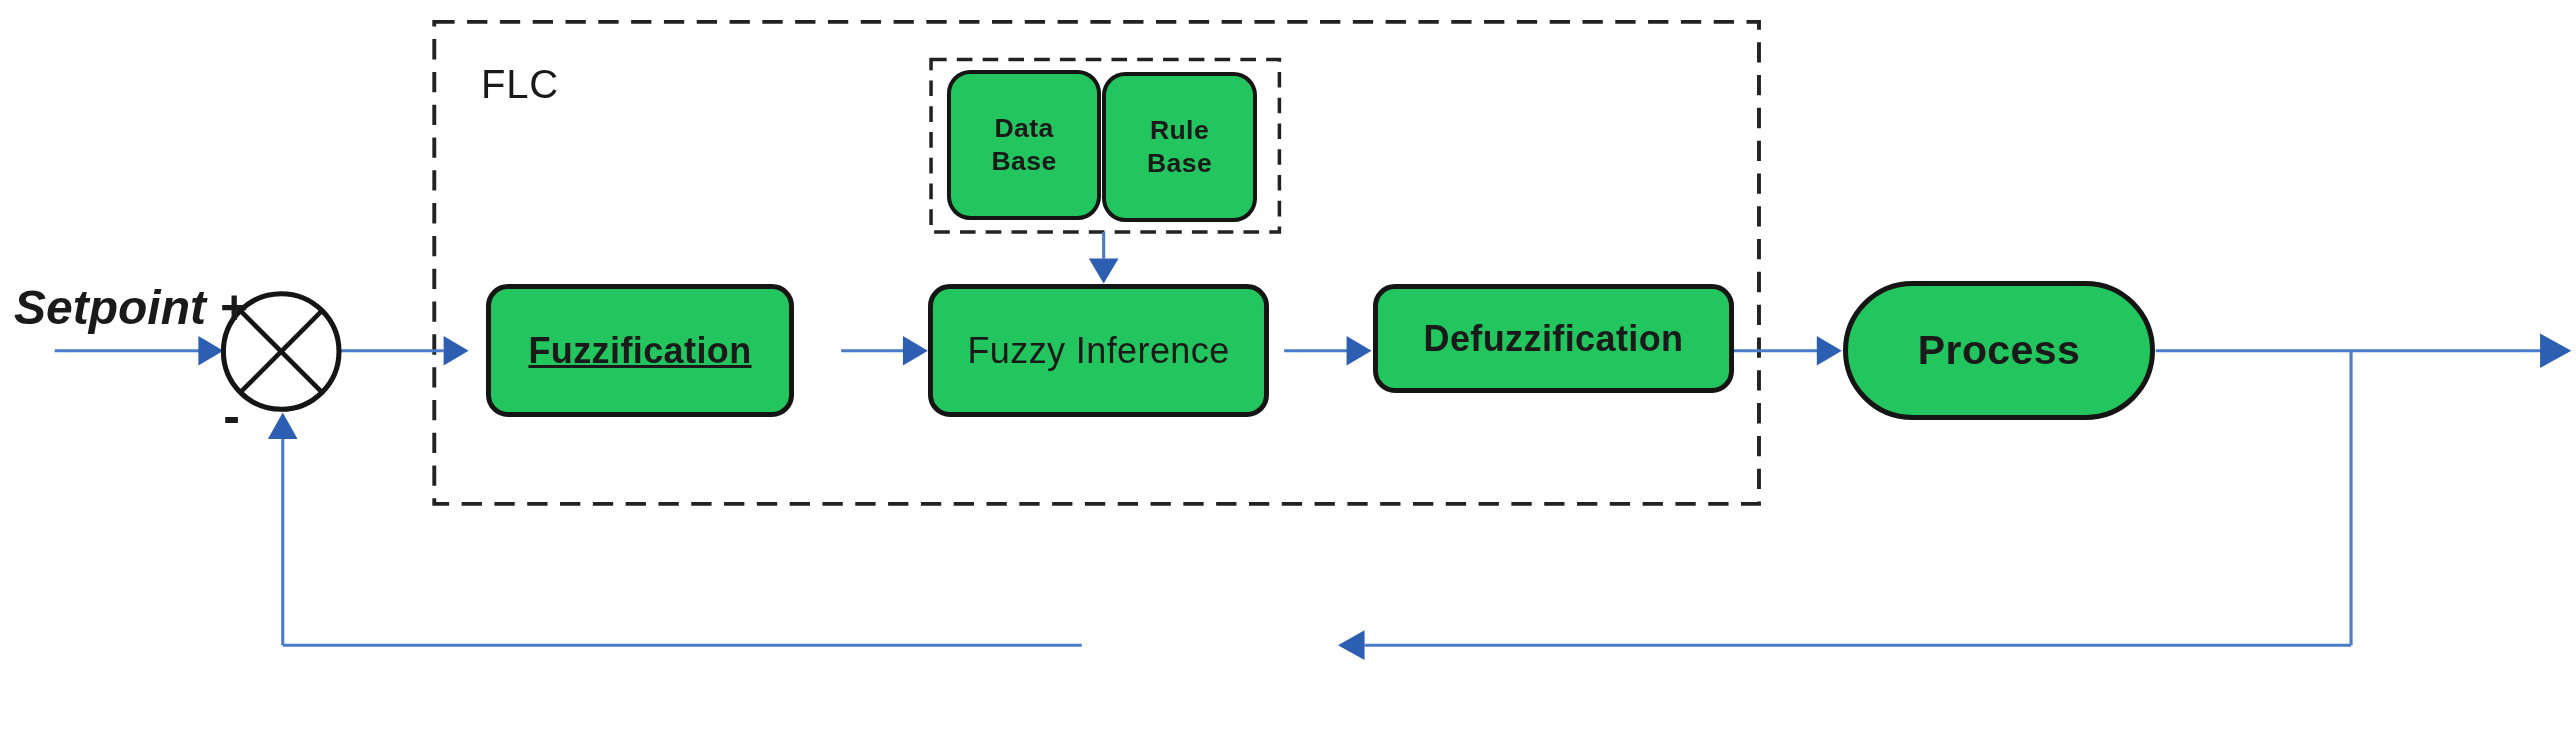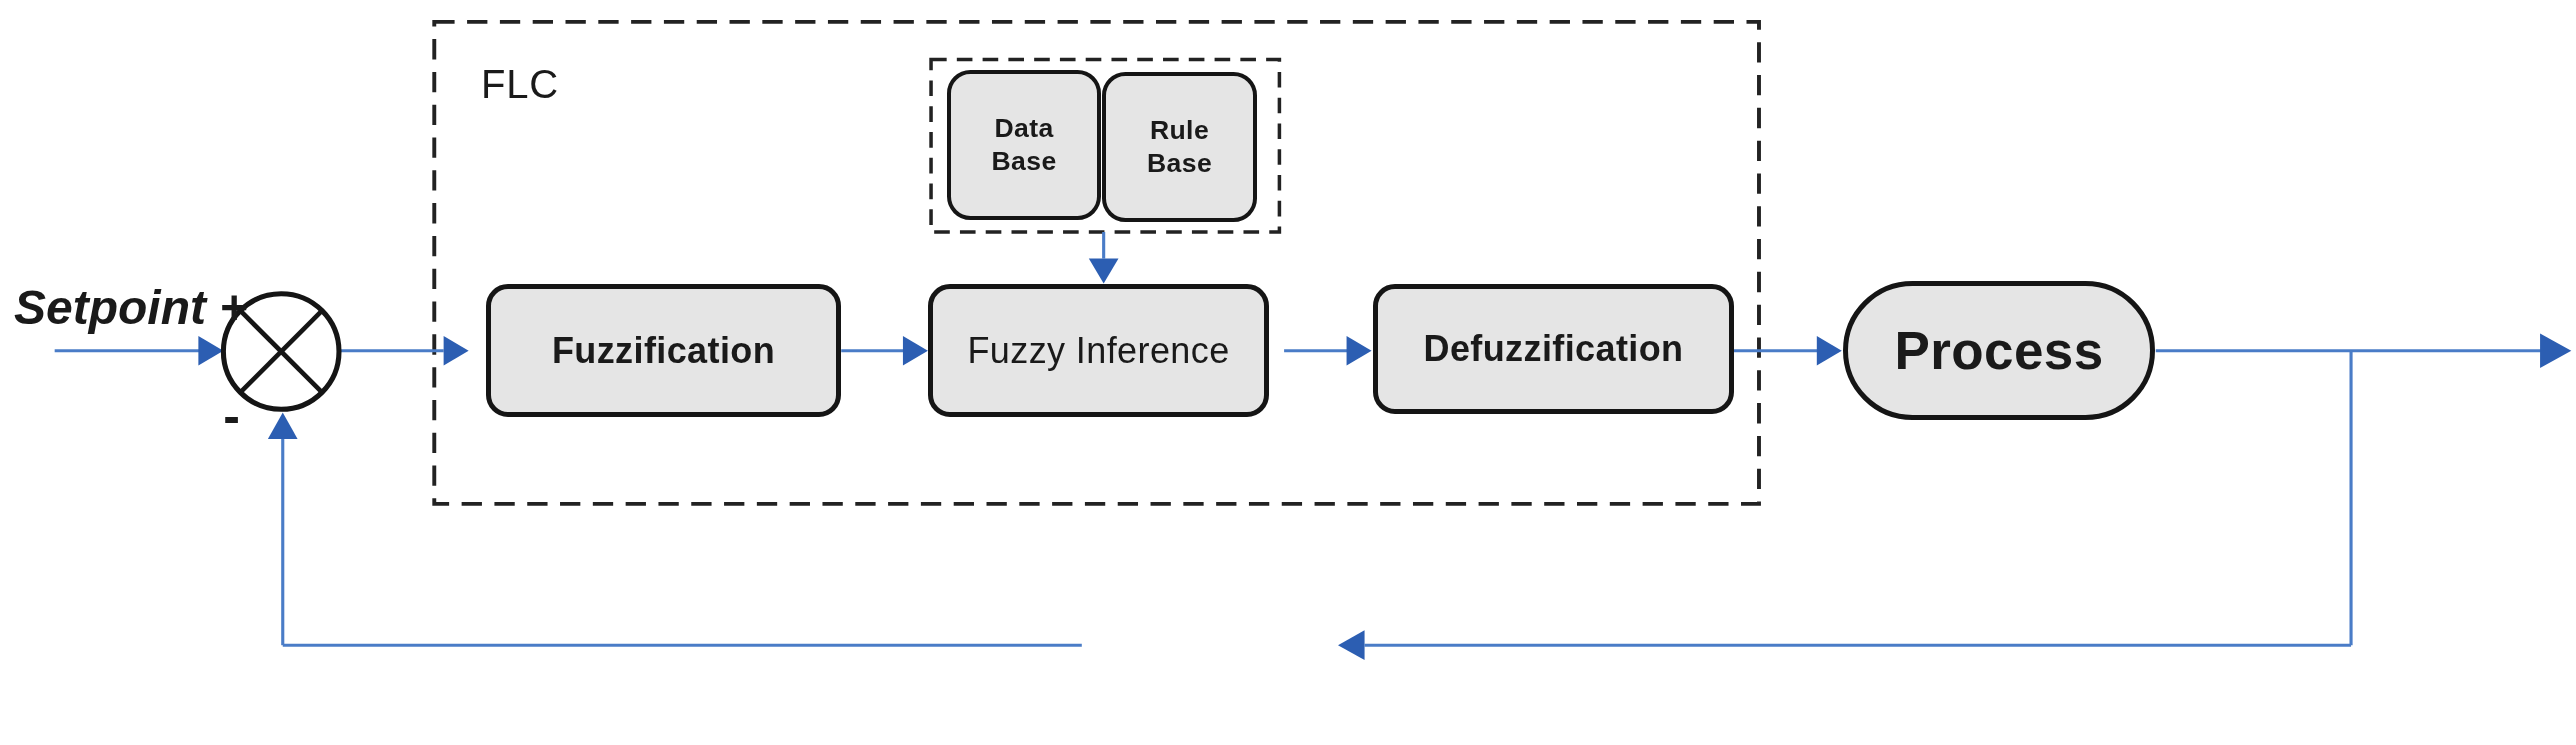--- a/index.html
+++ b/index.html
@@ -7,34 +7,34 @@
     position:relative;
     width:2576px;height:746px;
     background:#ffffff;
     font-family:"Liberation Sans","DejaVu Sans",sans-serif;
     color:#1a1a1a;
     overflow:hidden;
   }
   svg.wires{position:absolute;left:0;top:0;width:2576px;height:746px;}
   .box{
     position:absolute;
-    background:#e5e5e5;
+    background:#22c55e;
     border:5.1px solid #151515;
     border-radius:22px;
     display:flex;align-items:center;justify-content:center;
     text-align:center;
     font-weight:600;
     font-size:36px;
     letter-spacing:0.4px;
     box-sizing:border-box;
   }
-  .box.fuzzification{left:486px;top:284px;width:355px;height:133px;}
+  .box.fuzzification{left:486px;top:284px;width:308px;height:133px;text-decoration:underline;}
   .box.fuzzy-inference{left:928px;top:284px;width:341px;height:133px;font-weight:500;}
-  .box.defuzzification{left:1373px;top:284px;width:361px;height:130px;}
-  .box.process{left:1843px;top:281px;width:312px;height:139px;border-radius:70px;font-size:53px;}
+  .box.defuzzification{left:1373px;top:284px;width:361px;height:109px;}
+  .box.process{left:1843px;top:281px;width:312px;height:139px;border-radius:70px;font-size:41px;}
   .box.measurement{left:1082px;top:576px;width:255px;height:154px;border-radius:23.4px;font-size:33px;font-weight:400;}
   .box.kb{border-width:4.3px;border-radius:23.4px;font-size:26.6px;font-weight:600;line-height:1.25;}
   .box.data-base{left:947px;top:70px;width:154px;height:150px;}
   .box.rule-base{left:1102px;top:72px;width:155px;height:150px;}
   .kb-label{display:block;max-width:94px;}
   .lbl{position:absolute;white-space:nowrap;}
   .lbl.flc{left:481px;top:62px;font-size:40px;font-weight:500;letter-spacing:0.8px;}
   .lbl.setpoint{left:14px;top:280px;font-size:48px;font-style:italic;font-weight:700;}
   .lbl.control-variable{left:2179px;top:277px;font-size:42px;font-style:italic;font-weight:700;}
   .lbl.minus{left:208px;top:387px;font-size:50px;font-weight:700;width:47px;text-align:center;}

